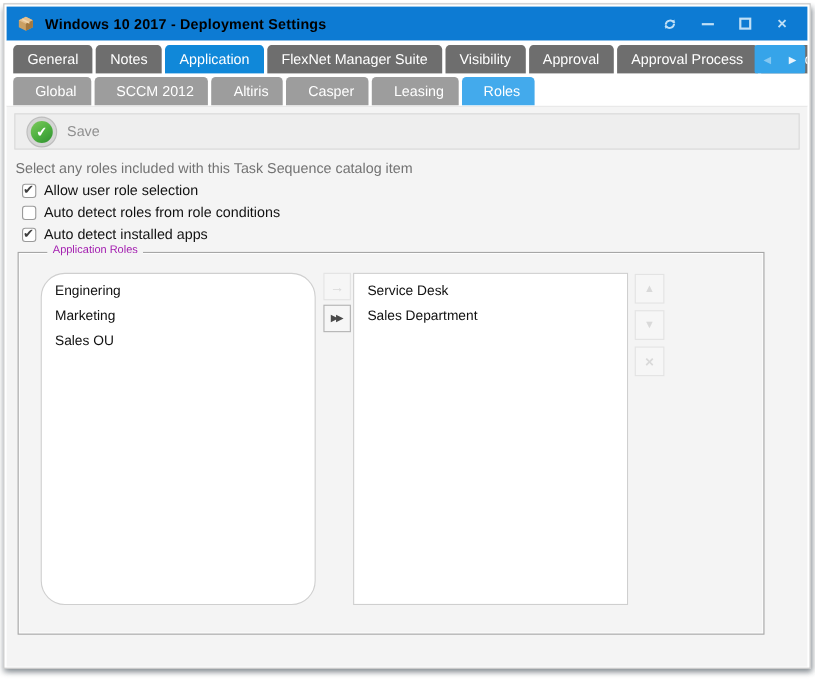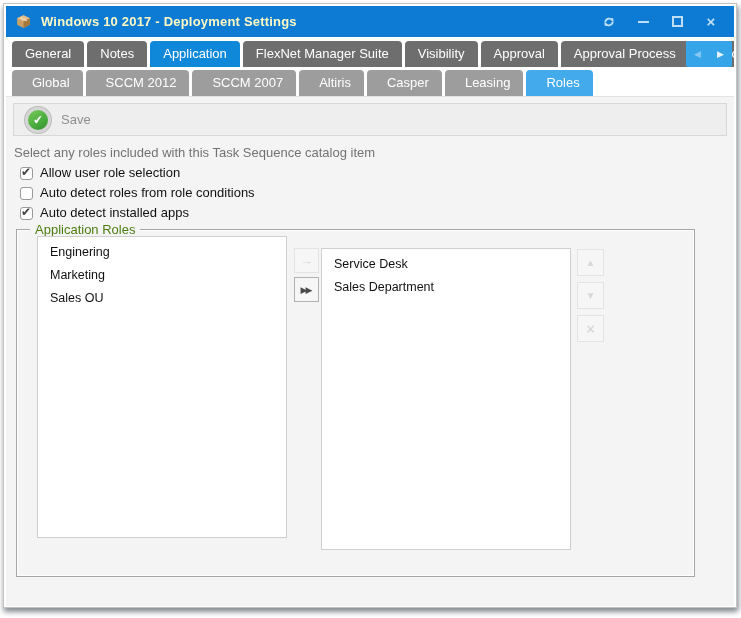--- a/index.html
+++ b/index.html
@@ -8,21 +8,21 @@
 
   
   .window { position:absolute; left:3px; top:3px; width:734px; height:605px;
             background:#ffffff; border:1px solid #c3c3c3;
             box-shadow:0 4px 5px rgba(60,70,80,.45), 3px 3px 5px rgba(60,70,80,.3); }
   .window-inner { position:absolute; inset:2px; }
 
   
   .titlebar { height:31px; background:#0d7bd3; display:flex; align-items:center; padding:0 6px 0 9px; }
   .app-icon { width:17px; height:17px; flex:0 0 auto; }
-  .title-text { color:#fef9c3; font-weight:bold; font-size:13px; margin-left:9px; letter-spacing:.2px; }
+  .title-text { color:#000000; font-weight:bold; font-size:13px; margin-left:9px; letter-spacing:.2px; }
   .tb-spacer { flex:1; }
   .tb-btn { width:34px; height:26px; display:flex; align-items:center; justify-content:center;
             color:#bfdff6; cursor:pointer; }
   .tb-btn svg { display:block; }
   .glyph-min { width:11px; height:2px; background:#bfdff6; }
   .glyph-max { width:11px; height:11px; border:2px solid #bfdff6; }
   .glyph-close { font-size:15px; font-weight:bold; color:#bfdff6; line-height:1; }
 
   
   .tabrow { position:relative; background:#ffffff; display:flex; gap:3px; padding:4px 0 0 6px; height:30px; overflow:hidden; }
@@ -57,25 +57,25 @@
   .check-row { display:flex; align-items:flex-end; margin:3px 0 0 14px; height:17px; cursor:pointer; }
   .checkbox { width:13px; height:13px; background:#ffffff; border:1px solid #9a9a9a; border-radius:3px;
               position:relative; flex:0 0 auto; }
   .checkbox.checked::after { content:"\2714"; position:absolute; left:0px; top:-3px;
                              font-size:12px; color:#3f3f3f; }
   .check-label { font-size:13px; color:#111111; margin-left:7px; }
 
   
   .groupbox { position:relative; margin:9px 0 0 10px; width:679px; height:348px;
               border:1px solid #a6a6a6; box-shadow:inset 0 0 0 1px #fdfdfd; }
-  .groupbox-title { position:absolute; top:-8px; left:13px; background:#f4f4f4; padding:0 5px;
-                    font-size:13px; color:#4d7c0f; }
+  .groupbox-title { position:absolute; top:-8px; left:26px; background:#f4f4f4; padding:0 5px;
+                    font-size:10px; color:#a21caf; }
   .listbox { position:absolute; background:#ffffff; border:1px solid #cfcfcf; width:250px; height:302px;
              padding-top:3px; overflow:hidden; }
-  .listbox.left { left:20px; top:6px; }
+  .listbox.left { left:20px; top:18px;border-radius:22px; }
   .listbox.right { left:304px; top:18px; }
   .list-item { font-size:12.5px; color:#111111; padding:5px 12px 4px 12px; cursor:default; }
 
   .sq-btn { position:absolute; width:25px; height:25px; background:#f6f6f6; border:1px solid #c9c9c9;
             display:flex; align-items:center; justify-content:center; cursor:pointer; }
   .sq-btn.disabled { border-color:#e3e3e3; color:#d9d9d9; }
   .btn-arrow-right { left:277px; top:18px; font-size:13px; color:#cfcfcf; font-weight:bold; }
   .btn-arrow-double { left:277px; top:47px; color:#4a4a4a; border-color:#b2b2b2; }
   .btn-arrow-double .dbl { font-size:9px; letter-spacing:-2px; padding-right:2px; }
   .btn-up    { left:560px; top:19px;  width:27px; height:27px; font-size:10px; }
@@ -128,21 +128,20 @@
         <div class="tab">Custom</div>
         <div class="tab-scroll">
           <span class="arr left">◀</span>
           <span class="arr right">▶</span>
         </div>
       </div>
 
       <div class="tabrow second">
         <div class="tab">Global</div>
         <div class="tab">SCCM 2012</div>
-        <div class="tab">SCCM 2007</div>
         <div class="tab">Altiris</div>
         <div class="tab">Casper</div>
         <div class="tab">Leasing</div>
         <div class="tab active">Roles</div>
       </div>
 
       <div class="content">
 
         <div class="toolbar">
           <div class="save-btn">

